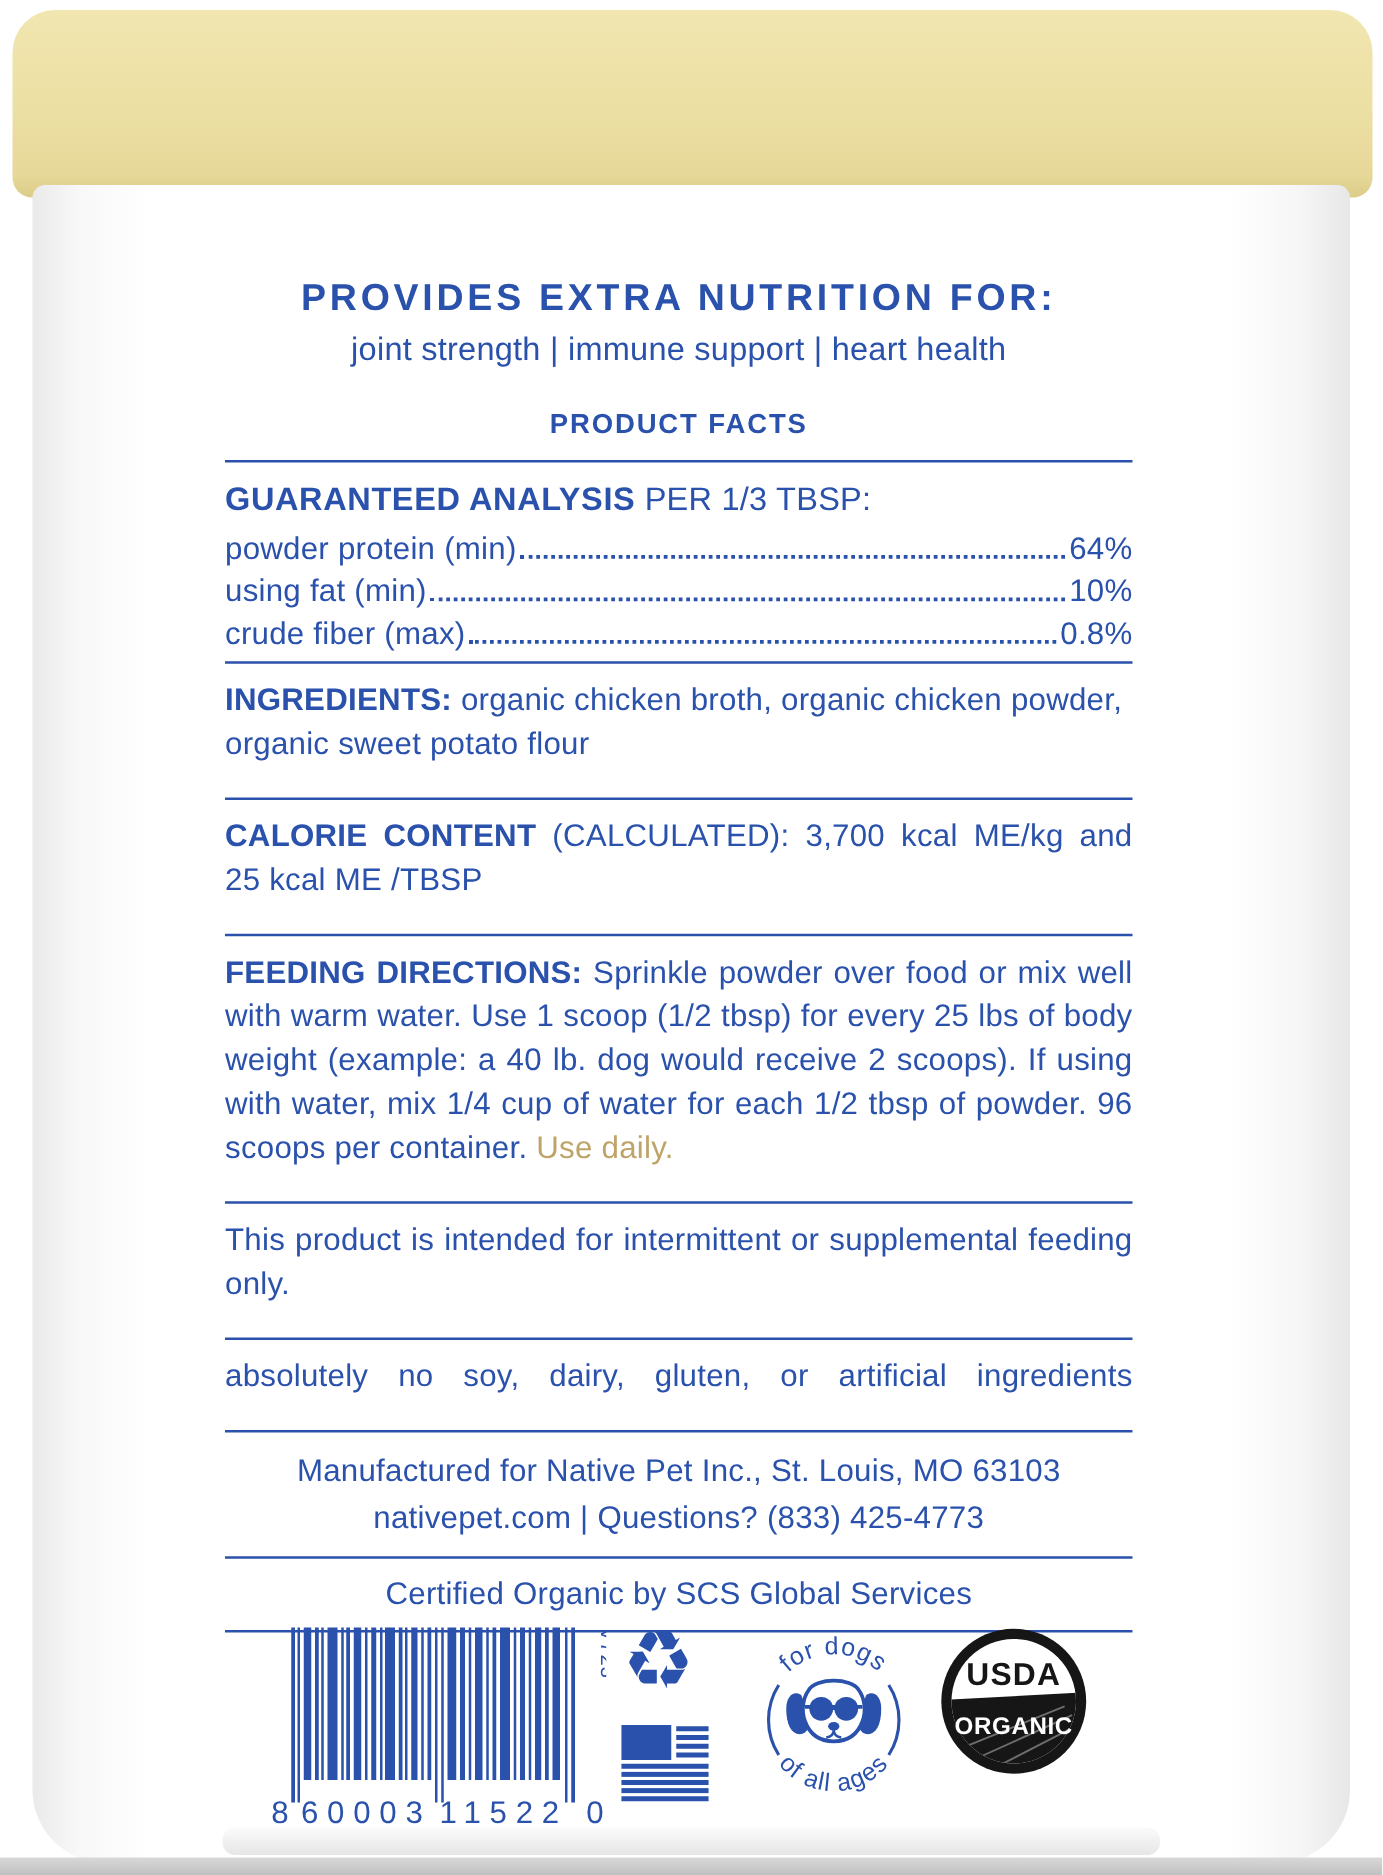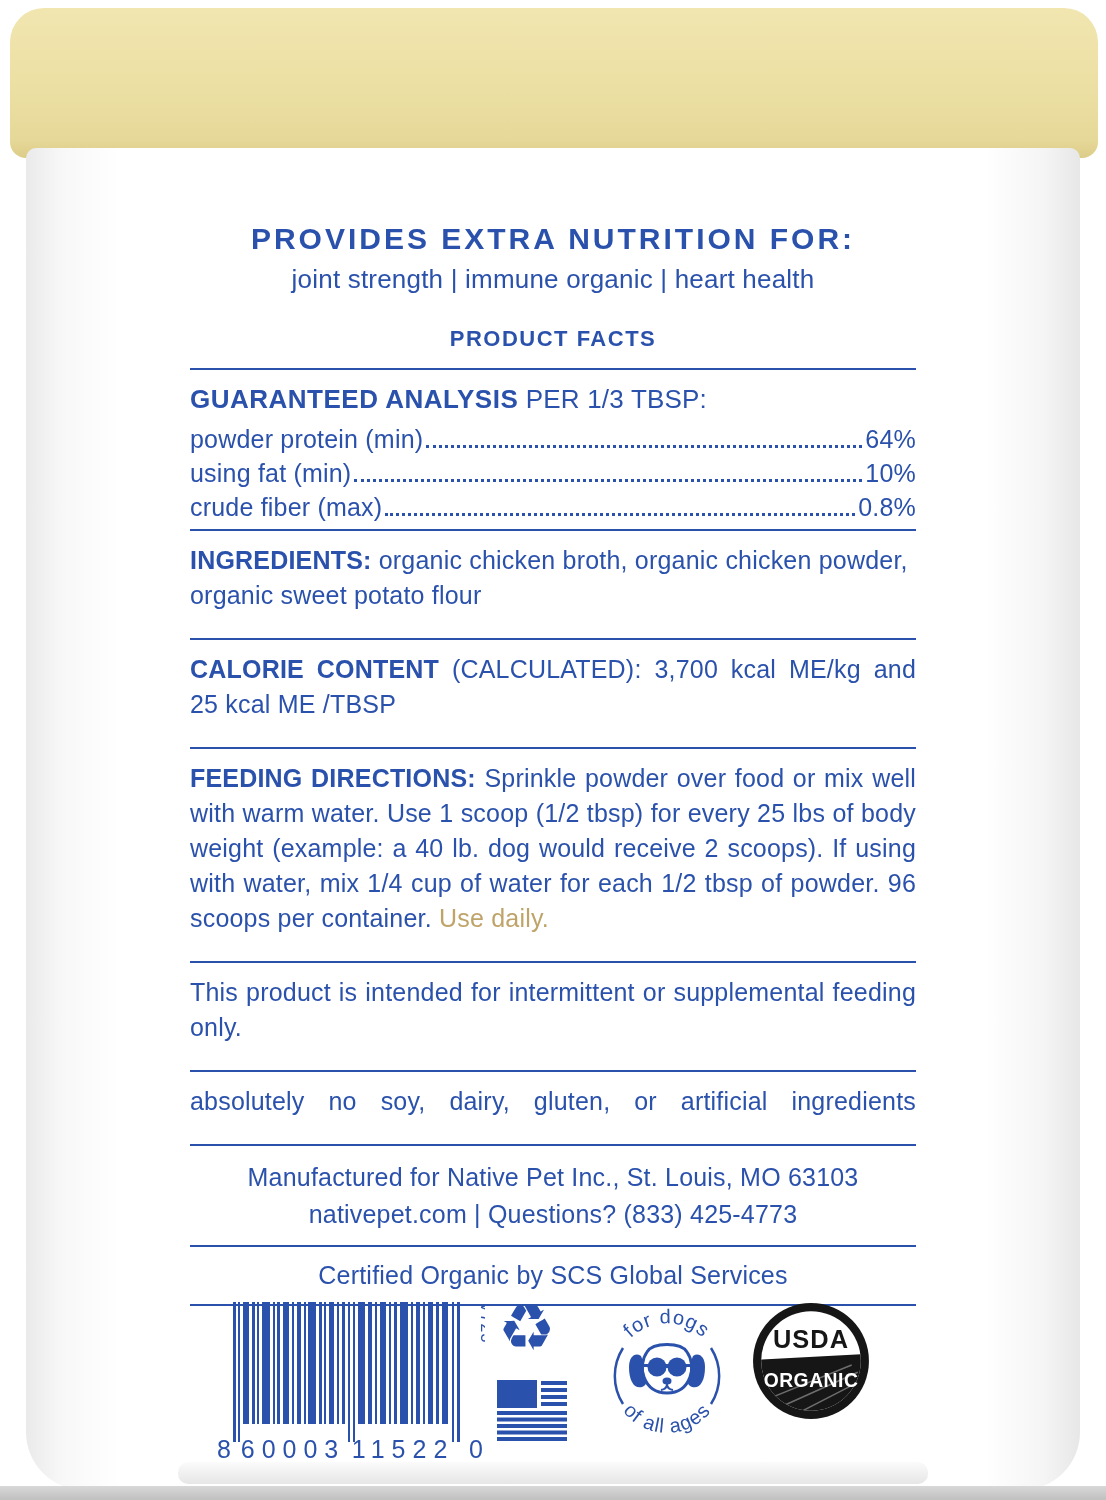--- a/index.html
+++ b/index.html
@@ -12,21 +12,21 @@
        background:linear-gradient(180deg,#f1e6b0 0%,#ecdfa3 55%,#e6d898 88%,#dccc88 100%);}
   .can{position:absolute;left:26px;top:148px;width:1054px;height:1342px;
        border-radius:10px 10px 58px 58px;
        background:linear-gradient(90deg,#eaeaea 0%,#f8f8f8 3.5%,#ffffff 9%,#ffffff 91%,#f5f5f5 96.5%,#e7e7e7 100%);}
   .base-lip{position:absolute;left:178px;top:1462px;width:750px;height:22px;border-radius:10px;
        background:linear-gradient(180deg,#fbfbfb,#e6e6e6);}
   .base-shadow{position:absolute;left:0;top:1486px;width:1106px;height:14px;
        background:linear-gradient(180deg,#d8d8d8,#c0c0c0);}
 
   
-  .label{position:absolute;left:190px;top:222px;width:726px;font-size:25px;line-height:35px;letter-spacing:.2px;}
+  .label{position:absolute;left:180px;top:222px;width:726px;font-size:25px;line-height:35px;letter-spacing:.2px;}
   .center{text-align:center;}
   .h-title{font-size:30px;font-weight:700;letter-spacing:3px;line-height:34px;}
   .h-sub{font-size:26px;margin-top:6px;line-height:34px;}
   .facts{font-size:22px;font-weight:700;letter-spacing:1.5px;margin-top:25px;line-height:35px;}
   .rule{border:0;border-top:2.5px solid #2a51ab;margin:0;}
   .m12{margin-top:12px;} .m5{margin-top:5px;} .m7{margin-top:7px;} .m9{margin-top:9px;}
   .m10{margin-top:10px;} .m11{margin-top:11px;} .m13{margin-top:13px;}
   .ga-title{font-size:26px;line-height:35px;margin-top:12px;}
   .ga-title .bold{font-weight:700;letter-spacing:.5px;}
   .ga-rows{margin-top:5px;}
@@ -53,21 +53,21 @@
 <div class="scene">
 
   <div class="lid"></div>
   <div class="can"></div>
   <div class="base-lip"></div>
   <div class="base-shadow"></div>
 
   <div class="label">
 
     <div class="center h-title">PROVIDES EXTRA NUTRITION FOR:</div>
-    <div class="center h-sub">joint strength | immune organic | heart health</div>
+    <div class="center h-sub">joint strength | immune support | heart health</div>
     <div class="center facts">PRODUCT FACTS</div>
 
     <hr class="rule m12">
 
     <div class="ga-title">
       <span class="bold">GUARANTEED ANALYSIS</span>
       <span>PER 1/3 TBSP:</span>
     </div>
 
     <div class="ga-rows">

